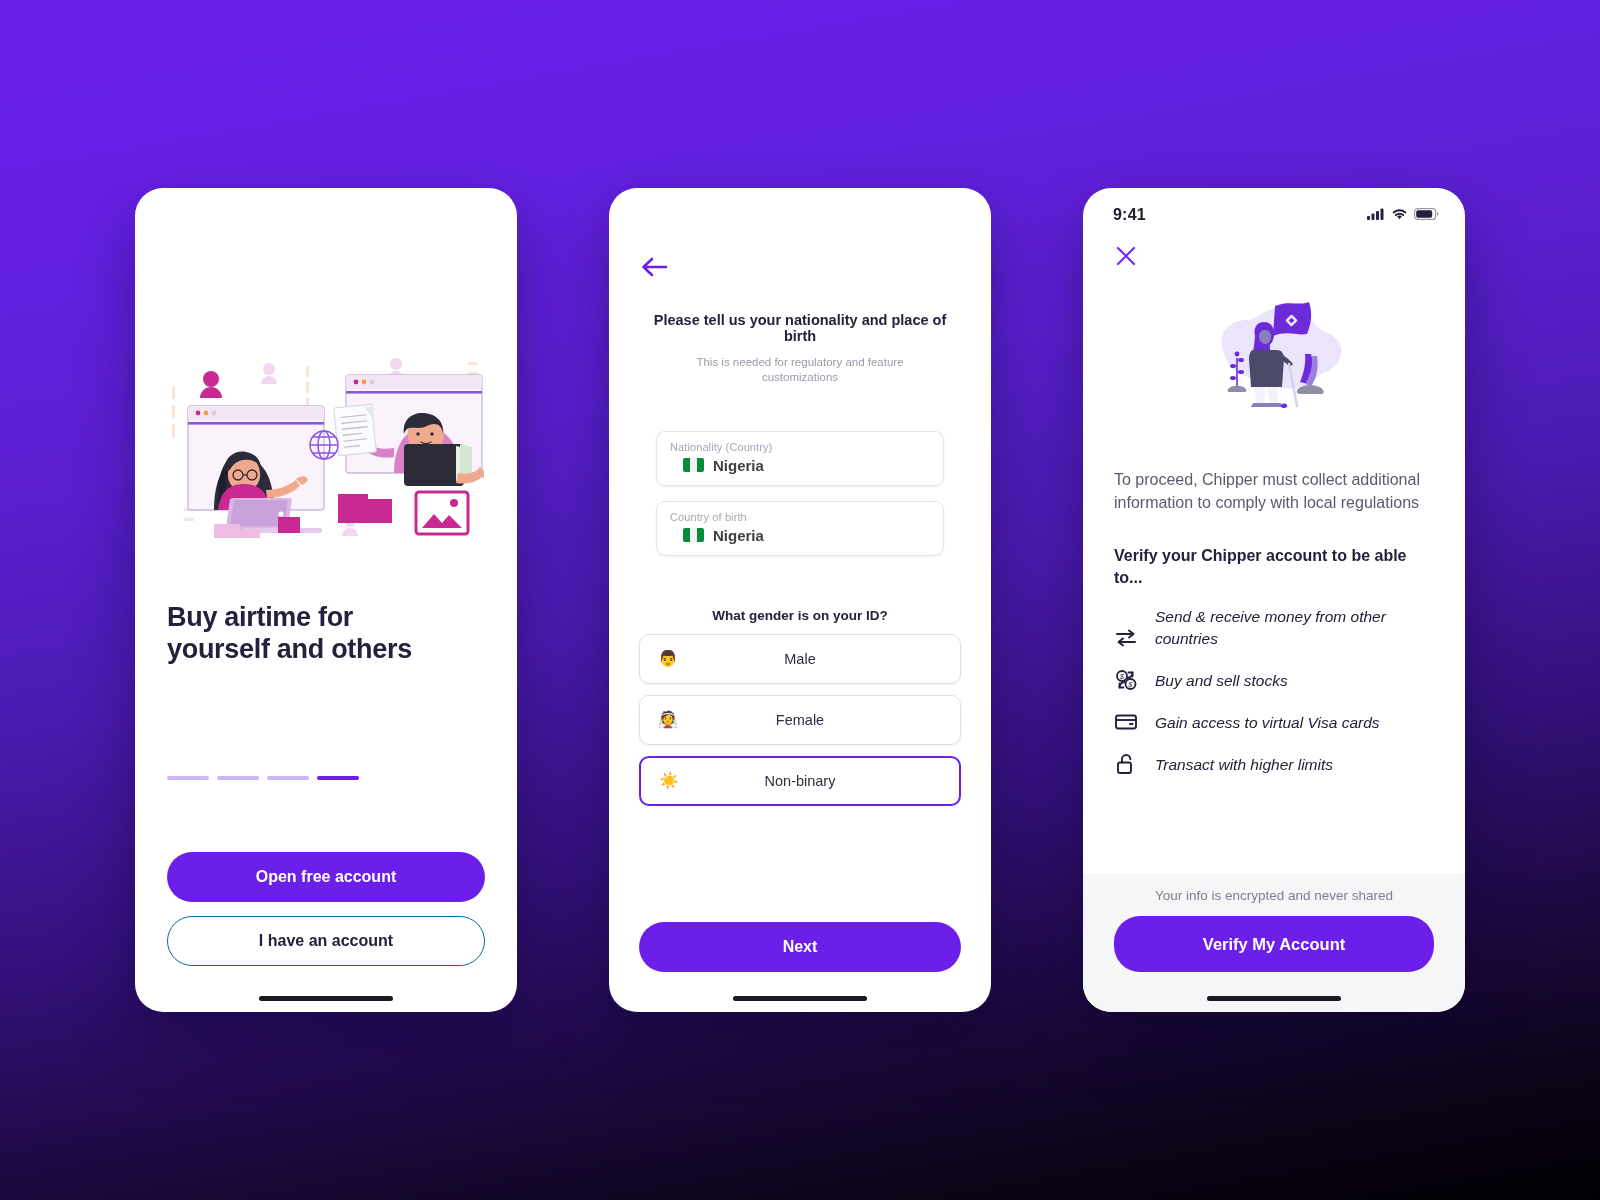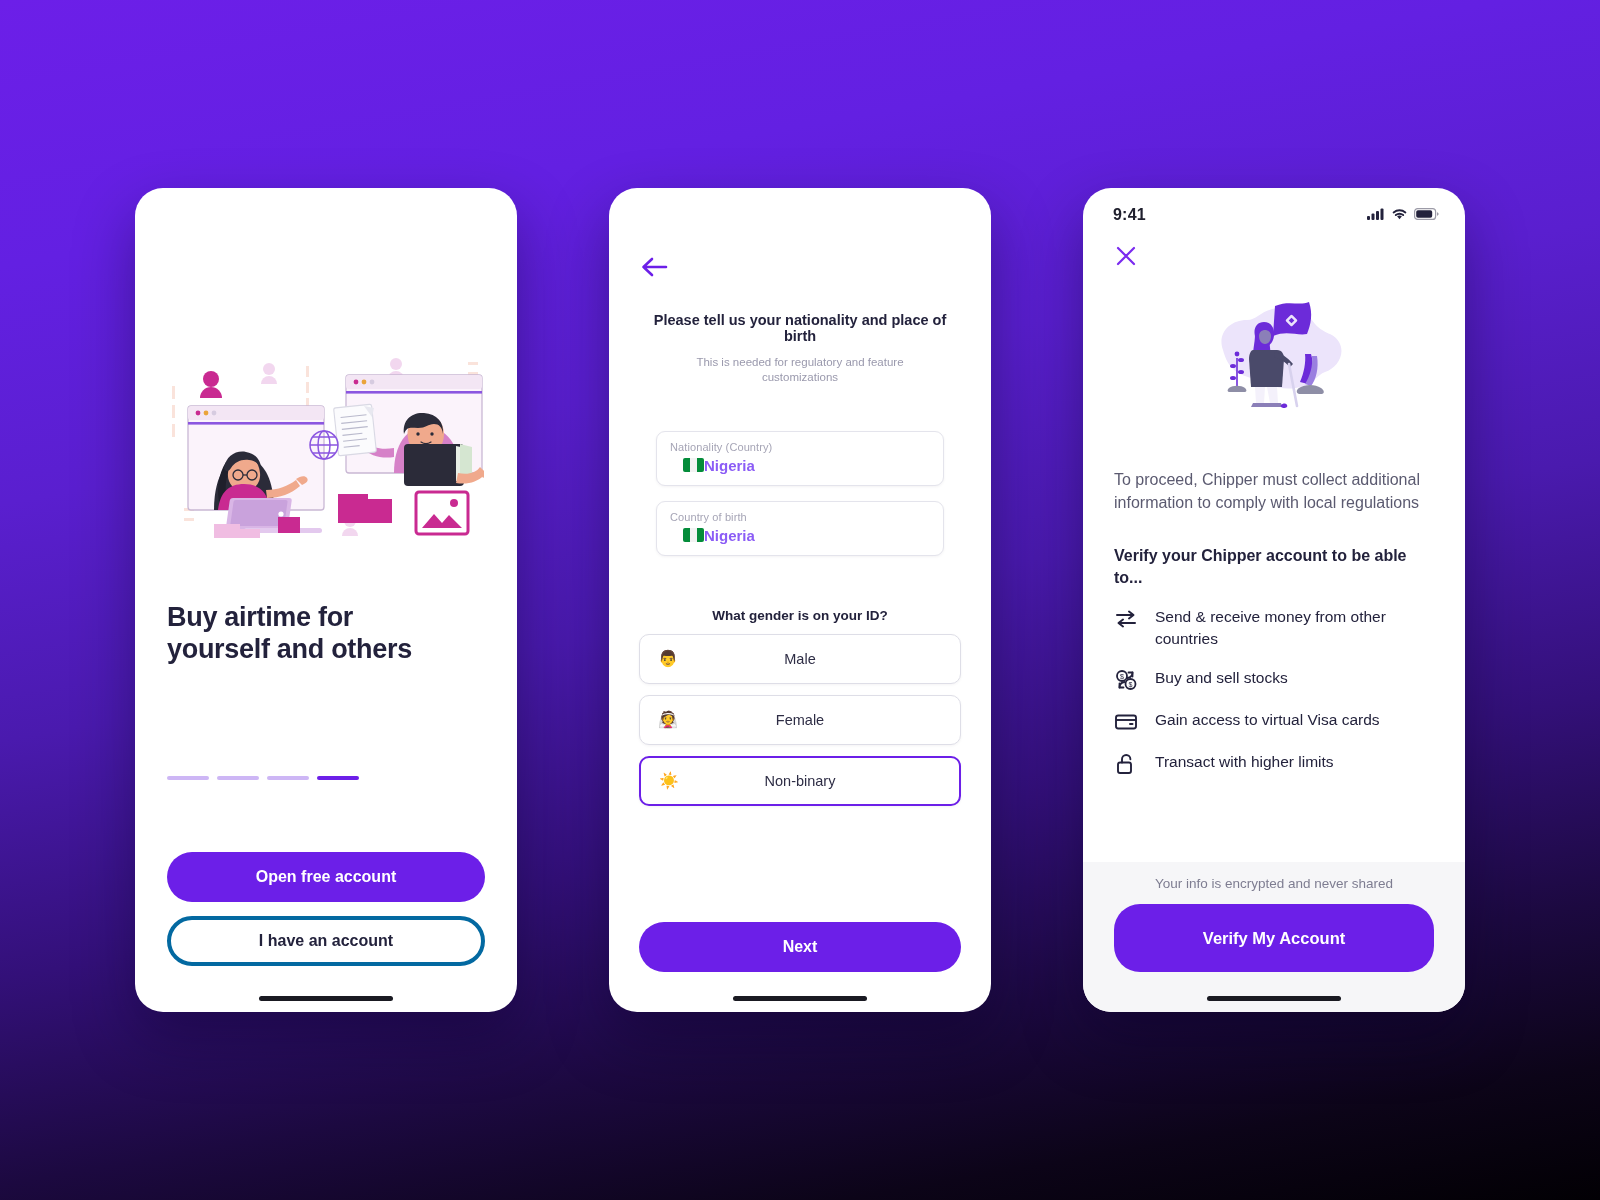--- a/index.html
+++ b/index.html
@@ -76,21 +76,21 @@
   .dot.active { background: #6C1FE8; }
   .btn {
     height: 50px; border-radius: 25px;
     display: flex; align-items: center; justify-content: center;
     font-size: 16px; font-weight: 700; cursor: pointer;
     border: none; width: 100%;
   }
   .btn-primary { background: #6C1FE8; color: #fff; }
   .btn-ghost {
     background: #fff; color: #23223c;
-    border: 4px solid #0369a1; margin-top: 14px;
+    border: 1px solid #0369a1; margin-top: 14px;
   }
   .s1-btns { margin-bottom: 46px; margin-top: 48px; }
 
   
   .s2 { height: 100%; padding: 0 30px; display: flex; flex-direction: column; }
   .back-arrow { margin-top: 66px; width: 30px; height: 26px; cursor: pointer; }
   .s2-title {
     margin-top: 32px; text-align: center;
     font-size: 14.5px; font-weight: 700; color: #23223c;
   }
@@ -101,22 +101,22 @@
   }
   .fields { margin-top: 30px; display: flex; flex-direction: column; gap: 15px; padding: 16px 17px; }
   .field {
     border: 1px solid #e4e4ec; border-radius: 9px;
     background: #fff; padding: 9px 13px 11px;
     box-shadow: 0 1px 3px rgba(30,20,60,.055);
     cursor: pointer;
   }
   .field-label { font-size: 11px; color: #a6a5b6; letter-spacing: .1px; }
   .field-value {
-    margin-top: 4px; font-size: 15px; font-weight: 700; color: #8b5cf6;
-    display: flex; align-items: center; 
+    margin-top: 4px; font-size: 15px; font-weight: 700; color: #404040;
+    display: flex; align-items: center; gap: 9px;
   }
   .field-value.indent { padding-left: 13px; }
   .flag-ng {
     width: 21px; height: 14px; border-radius: 2px; flex: none;
     background: linear-gradient(to right,
       #048c3a 0 33.33%, #f2f2f2 33.33% 66.66%, #048c3a 66.66% 100%);
   }
   .gender-q {
     margin-top: 36px; text-align: center;
     font-size: 13.5px; font-weight: 700; color: #23223c;
@@ -142,28 +142,28 @@
   .close-x { margin-top: 12px; width: 24px; height: 24px; cursor: pointer; }
   .s3-illus { margin-top: 18px; height: 132px; display: flex; align-items: center; justify-content: center; }
   .s3-lead {
     margin-top: 50px; font-size: 16px; line-height: 1.46; color: #5b5a70;
   }
   .s3-head {
     margin-top: 30px; font-size: 16px; font-weight: 700;
     line-height: 1.4; color: #23223c;
   }
   .feat-list { margin-top: 16px; display: flex; flex-direction: column; gap: 17px; }
-  .feat { display: flex; gap: 17px; align-items: flex-start; }
+  .feat { display: flex; gap: 17px; align-items: flex-end; font-style: italic; }
   .feat-ico { width: 24px; height: 24px; flex: none; margin-top: 1px; }
   .feat-txt { font-size: 15.5px; line-height: 1.42; color: #23223c; }
   .s3-footer {
     background: #f6f6f8; padding: 14px 31px 40px;
   }
   .s3-note { text-align: center; font-size: 13.5px; color: #7e7d91; }
-  .s3-btn { margin-top: 13px; height: 68px; border-radius: 26px; font-size: 16.5px; }
+  .s3-btn { margin-top: 13px; height: 56px; border-radius: 26px; font-size: 16.5px; }
 </style>
 </head>
 <body>
 
 <div class="stage">
 
   <div class="phone">
     <div class="s1">
       <div class="s1-illus">
         <svg width="316" height="196" viewBox="0 0 316 196">

